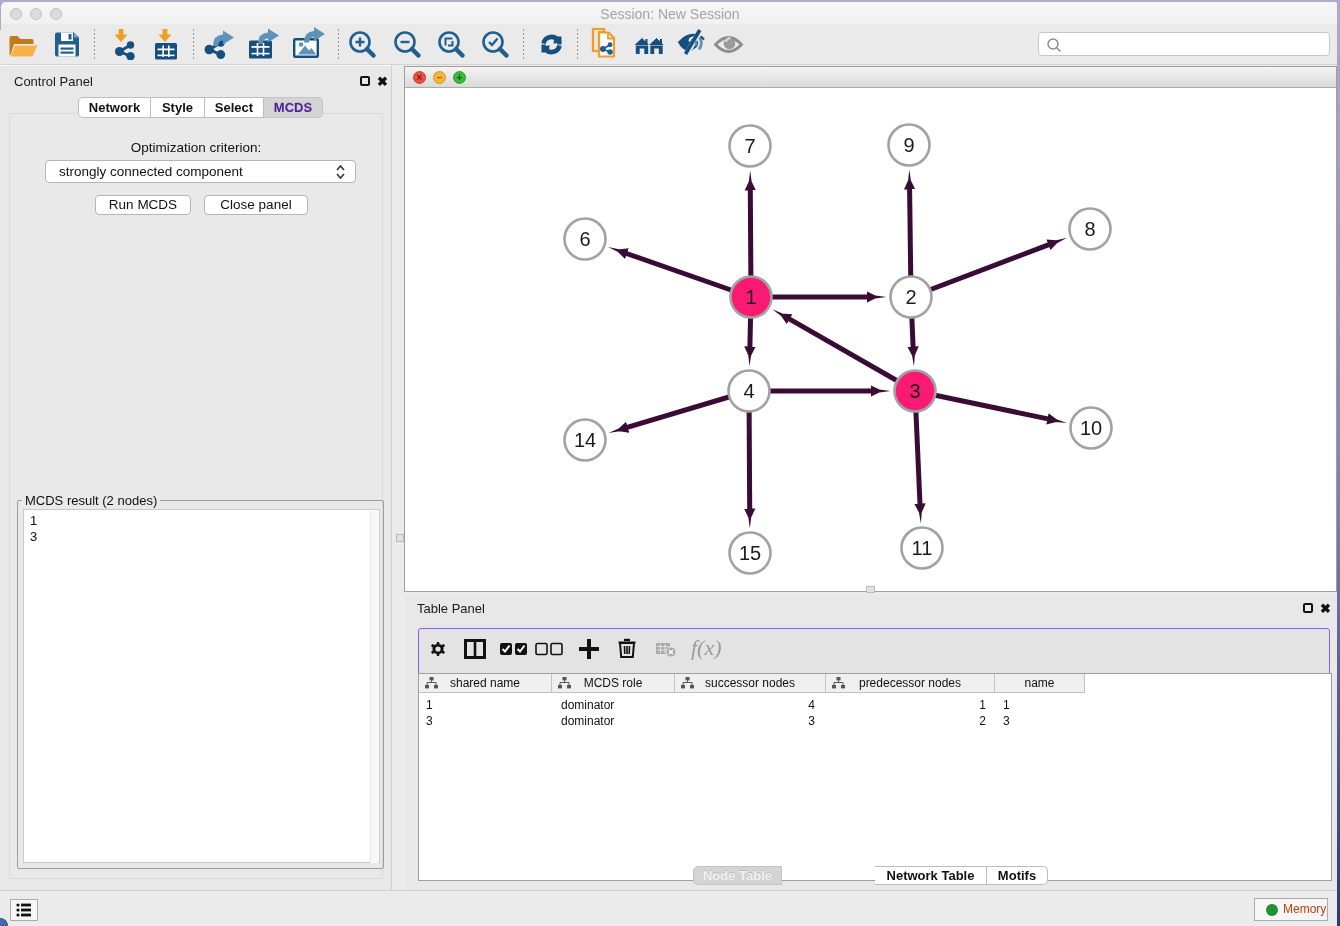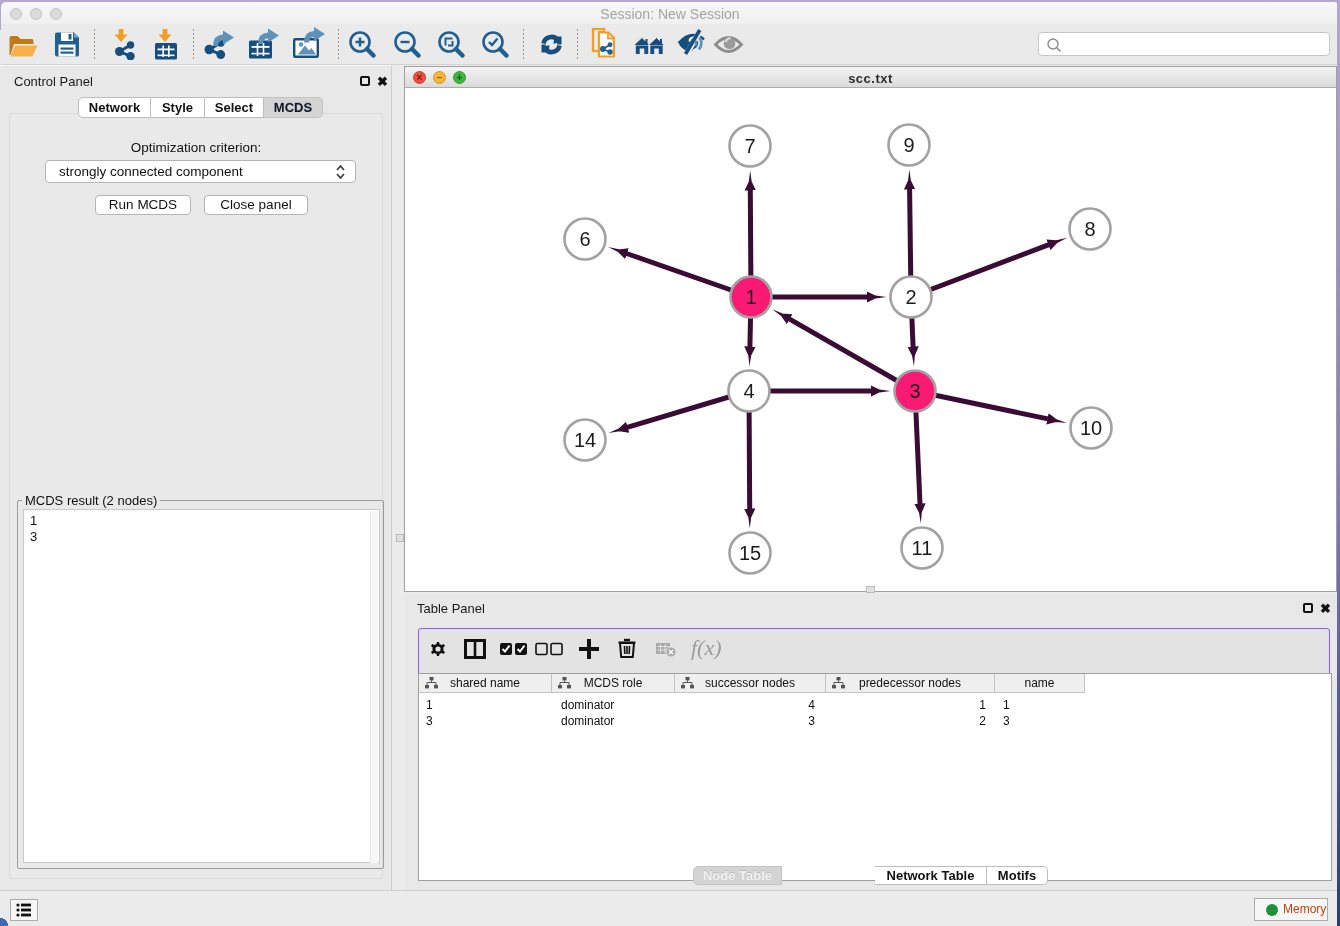--- a/index.html
+++ b/index.html
@@ -28,21 +28,21 @@
 
 #cpanel { left:0; top:65px; width:392px; height:825px; background:#e9e8e9; border-right:1px solid #cfcfcf; border-top:1px solid #f8f8f8; }
 .hdr { position:absolute; font-size:13px; color:#1a1a1a; }
 .wbtn-max { position:absolute; width:10px; height:10px; border:2px solid #111; border-radius:2px; }
 .wbtn-x { position:absolute; font-size:13px; font-weight:bold; color:#111; line-height:11px; }
 
 .tabs { position:absolute; display:flex; }
 .tab { height:21px; font-size:13px; font-weight:bold; color:#111; background:#fff; border:1px solid #bdbdbd; border-left:none; line-height:20px; text-align:center; }
 .tab.first { border-left:1px solid #bdbdbd; border-radius:5px 0 0 5px; }
 .tab.last { border-radius:0 5px 5px 0; }
-.tab.dis { background:#d5d4d5; color:#0f172a; border-color:#c4c4c4; text-shadow:0 -1px 0 #bbb; }
+.tab.dis { background:#d5d4d5; color:#4c1d95; border-color:#c4c4c4; text-shadow:0 -1px 0 #bbb; }
 
 #cpanel-content { position:absolute; left:9px; top:47px; width:374px; height:766px; background:#eae9ea; border:1px solid #dadada; border-radius:2px; }
 #optlabel { position:absolute; left:0; top:26px; width:100%; text-align:center; font-size:13.5px; color:#111; }
 #optselect { position:absolute; left:35px; top:46px; width:311px; height:23px; background:#fff; border:1px solid #b5b5b5; border-radius:4px; font-size:13.5px; color:#111; line-height:21px; padding-left:13px; }
 .btn { position:absolute; height:20px; background:#fff; border:1px solid #b5b5b5; border-radius:4px; font-size:13.5px; color:#111; text-align:center; line-height:18px; }
 
 #fieldset { position:absolute; left:7px; top:386px; width:367px; height:369px; border:1px solid #9d9d9d; border-radius:2px; }
 #fieldset .legend { position:absolute; left:4px; top:-8px; background:#eae9ea; padding:0 3px; font-size:13px; color:#111; }
 #listbox { position:absolute; left:5px; top:8px; width:357px; height:354px; background:#fff; border:1px solid #c9c9c9; font-size:13px; color:#111; padding:3px 0 0 6px; line-height:16px; }
 #listbox .sb { position:absolute; right:1px; top:1px; width:8px; height:352px; background:#f7f7f7; border-left:1px solid #e6e6e6; }
@@ -242,21 +242,20 @@
       <div class="tab" style="width:59px;">Select</div>
       <div class="tab last dis" style="width:59px;">MCDS</div>
   </div>
 </div>
 
 <div class="abs" id="netwin">
   <div id="nettitle">
     <div class="mac" style="left:8px; background:#ee4f41; border:1px solid #c63d31; color:#7e1810;">×</div>
     <div class="mac" style="left:28px; background:#f6b434; border:1px solid #d2962c; color:#96660d;">–</div>
     <div class="mac" style="left:48px; background:#3eb53d; border:1px solid #339d36; color:#115f11;">+</div>
-    <div class="title">scc.txt</div>
   </div>
   <div id="netcanvas">
 <svg width="931" height="503" viewBox="0 0 931 503">
 <defs>
           <marker id="arr" viewBox="0 0 20 12" refX="0.5" refY="6" markerWidth="20" markerHeight="12" orient="auto" markerUnits="userSpaceOnUse">
             <path d="M0 0.3 L12 6 L0 11.7 Z M9 4.6 L20 6 L9 7.4 Z" fill="#3a0c35"></path>
           </marker>
         </defs>
 <line x1="346" y1="209" x2="345.3" y2="102.0" stroke="#3a0c35" stroke-width="5" marker-end="url(#arr)"></line>
 <line x1="346" y1="209" x2="221.5" y2="165.5" stroke="#3a0c35" stroke-width="5" marker-end="url(#arr)"></line>

